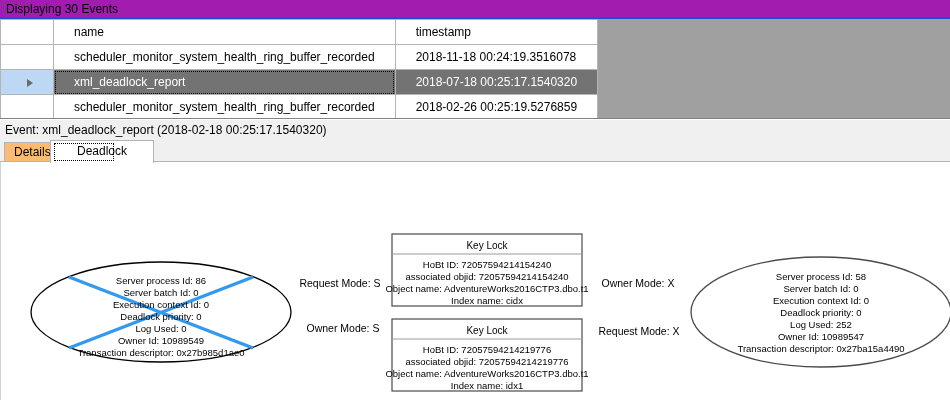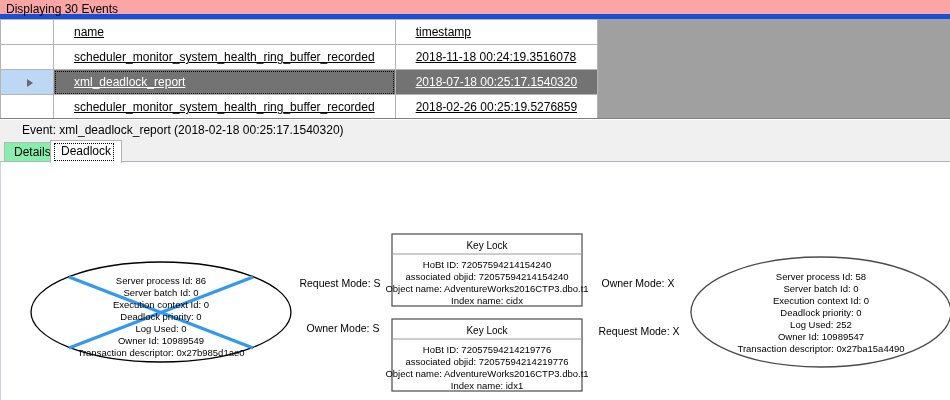--- a/index.html
+++ b/index.html
@@ -10,22 +10,22 @@
     font-family:"Liberation Sans", sans-serif;
     font-size:12px;
     color:#000000;
     -webkit-font-smoothing:antialiased;
   }
   .app{position:relative;width:950px;height:400px;}
 
   
   .banner{
     position:absolute;left:0;top:0;width:950px;height:19px;
-    background:#fca5a5;
-    border-bottom:5px solid #1d4ed8;
+    background:#a21caf;
+    border-bottom:2px solid #1d4ed8;
     box-sizing:border-box;
   }
   .banner-text{
     position:absolute;left:6px;top:2px;
     font-size:12px;color:#000;
     white-space:nowrap;
   }
 
   
   .grid{
@@ -45,21 +45,20 @@
     padding:0 20px;
     height:25px;
     font-weight:normal;
     font-size:12px;
     text-align:left;
     vertical-align:middle;
     white-space:nowrap;
     overflow:hidden;
     background:#ffffff;
     box-sizing:border-box;
-    text-decoration:underline;
   }
   .grid-table th{background:#ffffff;color:#000;}
   .col-sel{width:32px;}
   .col-name{width:278px;}
   .col-ts{width:160px;}
   tr.selected td{background:#737373;color:#ffffff;}
   tr.selected td.cell-sel{background:#bcd8f5;}
   tr.selected td.focused{outline:1px dotted #000;outline-offset:-2px;}
   .row-arrow{
     display:inline-block;
@@ -70,51 +69,51 @@
     margin-left:6px;
     vertical-align:middle;
   }
 
   
   .event-header{
     position:absolute;left:0;top:120px;width:950px;height:20px;
     background:#f0f0f0;
   }
   .event-header-text{
-    position:absolute;left:22px;top:3px;font-size:12px;white-space:nowrap;
+    position:absolute;left:5px;top:3px;font-size:12px;white-space:nowrap;
   }
 
   
   .tabstrip{
     position:absolute;left:0;top:140px;width:950px;height:22px;
     background:#f0f0f0;
   }
   .tabstrip:after{
     content:"";position:absolute;left:0;bottom:0;width:950px;height:1px;
     background:#b0b4bb;
   }
   .tab{
     position:absolute;top:2px;height:20px;
     border:1px solid #b0b4bb;
     border-bottom:none;
-    background:#86efac;
+    background:#fdba74;
     font-size:12px;
     line-height:19px;
     padding:0 9px;
     box-sizing:border-box;
     color:#000;
     white-space:nowrap;
   }
   .tab.first{left:4px;}
   .tab.active{
     left:50px;top:0;height:23px;line-height:21px;
     background:#ffffff;
     border-color:#b0b4bb;
     z-index:3;
-    padding:0 10px;
+    padding:0 26px;
   }
   .tab-focus{
     position:absolute;left:54px;top:3px;width:58px;height:16px;
     border:1px dotted #000;
     z-index:4;
     pointer-events:none;
   }
 
   
   .canvas{

